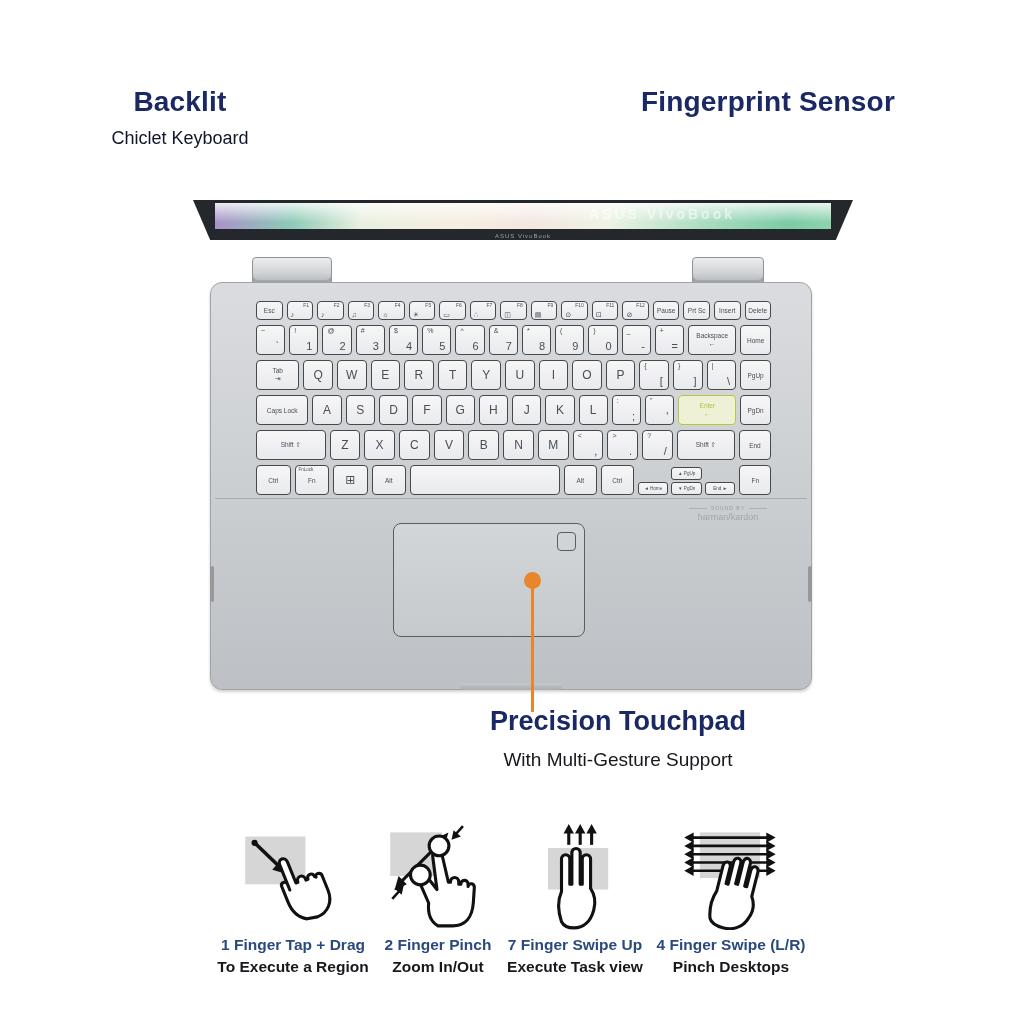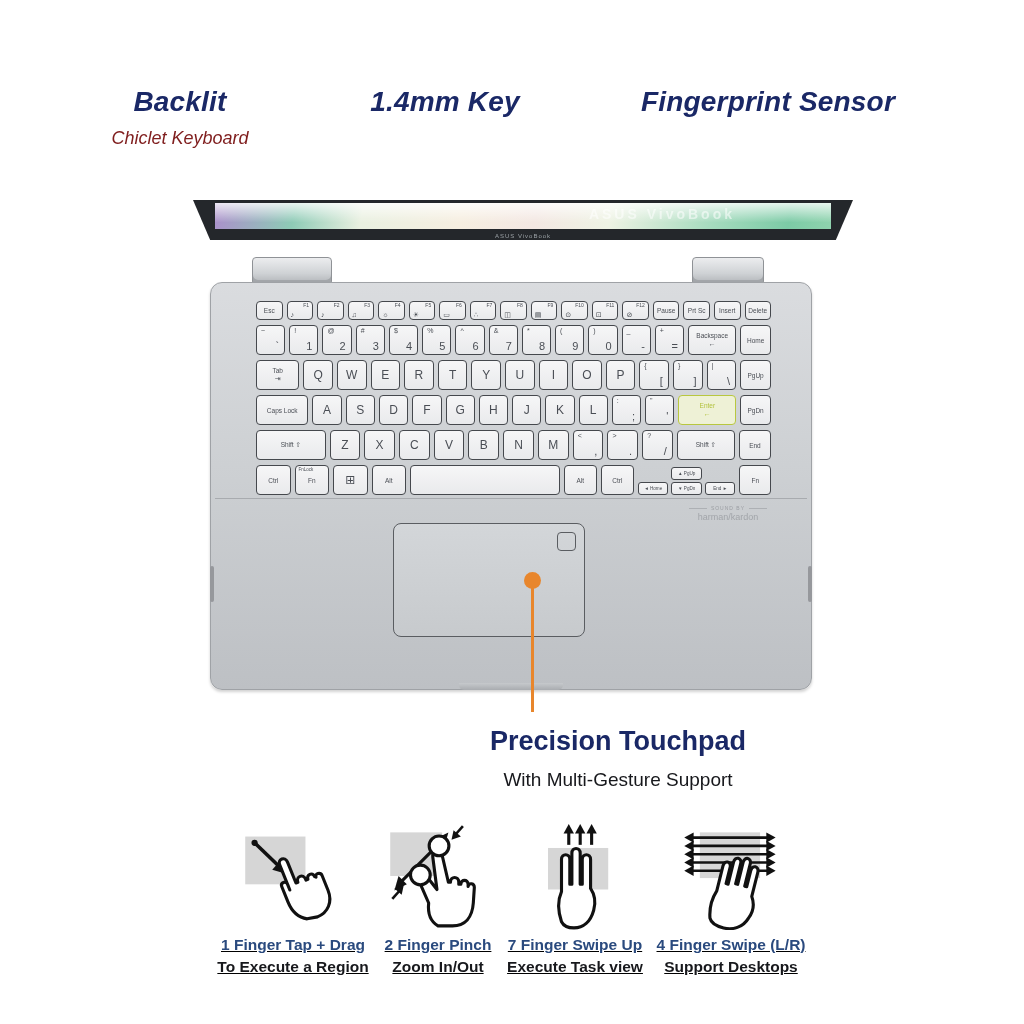--- a/index.html
+++ b/index.html
@@ -1,23 +1,23 @@
 <!DOCTYPE html>
 <html><head>
 <meta charset="utf-8">
 <style>
   html,body{margin:0;padding:0;}
   body{width:1024px;height:1024px;position:relative;background:#ffffff;
        font-family:"Liberation Sans","DejaVu Sans",sans-serif;overflow:hidden;}
   .abs{position:absolute;}
 
   
-  .feature{position:absolute;text-align:center;font-style:italic;}
+  .feature{position:absolute;text-align:center;}
   .feature .f-title{font-size:28px;font-weight:700;color:#1a2866;letter-spacing:.2px;}
-  .feature .f-sub{font-size:18px;color:#7f1d1d;margin-top:10px;}
+  .feature .f-sub{font-size:18px;color:#0f172a;margin-top:10px;}
 
   
   .screen{position:absolute;left:193px;top:200px;width:660px;height:40px;
           background:#24272b;clip-path:polygon(0 0,100% 0,97.4% 100%,2.6% 100%);}
   .screen-glass{position:absolute;left:3.4%;right:3.4%;top:3px;bottom:11px;
       background:linear-gradient(100deg,#ab8fcb 0%,#8ecbb6 13%,#e9f0e0 24%,#f6eee0 40%,#f3e7e2 52%,#eef3e4 64%,#a8dcc0 80%,#7ccba6 93%,#8fd3ae 100%);}
   .screen-glass::after{content:"";position:absolute;inset:0;
       background:linear-gradient(180deg,rgba(255,255,255,.8),rgba(255,255,255,0) 75%);}
   .screen-watermark{position:absolute;right:118px;top:6px;font-size:14px;font-weight:700;
       letter-spacing:3px;color:rgba(255,255,255,.55);z-index:2;}
@@ -64,39 +64,38 @@
   .key.enter{background:#eef1d6;border-color:#b8c73f;color:#b3c23e;}
   .key.win{font-size:12px;}
   .kcluster{display:flex;gap:3px;align-items:flex-end;min-width:0;}
   .ccol{flex:1;min-width:0;}
   .ccol.two{display:flex;flex-direction:column;gap:2px;}
   .key.half{height:13px;border-radius:3px;font-size:4.6px;position:relative;display:flex;}
 
   
   .callout-dot{position:absolute;left:524px;top:572px;width:17px;height:17px;border-radius:50%;}
   .callout-line{position:absolute;left:531px;top:582px;width:3px;height:130px;}
-  .callout-text{position:absolute;left:462px;top:706px;width:312px;text-align:center;margin-top:20px;}
+  .callout-text{position:absolute;left:462px;top:706px;width:312px;text-align:center;}
   .callout-text .c-title{font-size:27px;font-weight:700;color:#1a2866;}
   .callout-text .c-sub{font-size:19px;color:#17181c;margin-top:12px;}
 
   
-  .gesture{position:absolute;top:822px;width:184px;text-align:center;text-decoration:underline;}
+  .gesture{position:absolute;top:822px;width:184px;text-align:center;}
   .gesture svg{display:block;margin:0 auto;}
   .g-label{font-size:15.5px;font-weight:700;color:#2a4a7e;margin-top:6px;white-space:nowrap;}
   .g-desc{font-size:15.5px;font-weight:700;color:#17181c;margin-top:4px;white-space:nowrap;}
 </style>
 </head>
 <body>
 
 <div class="feature" style="left:70px;top:86px;width:220px;">
   <div class="f-title">Backlit</div>
   <div class="f-sub">Chiclet Keyboard</div>
 </div>
 <div class="feature" style="left:335px;top:86px;width:220px;">
-  <div class="f-title">1.4mm Key</div>
 </div>
 <div class="feature" style="left:608px;top:86px;width:320px;">
   <div class="f-title">Fingerprint Sensor</div>
 </div>
 
 <div class="abs" style="left:0;top:0;width:1024px;height:1024px;">
 
   <div class="screen">
     <div class="screen-glass"></div>
     <div class="screen-watermark">ASUS VivoBook</div>
@@ -427,14 +426,14 @@
       <polygon points="5,39 14,34 14,44"></polygon>
         <polygon points="93,39 84,34 84,44"></polygon>
       <polygon points="5,47 14,42 14,52"></polygon>
         <polygon points="93,47 84,42 84,52"></polygon>
     </g>
     <g transform="rotate(14 54 78)">
       <path d="M34 98 C31 89 31 80 34 71 L34 46 C34 40 41 40 41 46 L41 62 L43 62 L43 40 C43 34 50 34 50 40 L50 60 L52 60 L52 38 C52 32 59 32 59 38 L59 60 L61 60 L61 44 C61 38 68 38 68 44 L68 68 C72 74 73 82 70 89 C67 99 58 104 49 104 C42 104 36 102 34 98 Z" fill="#fff" stroke="#111" stroke-width="3" stroke-linejoin="round"></path>
     </g>
   </svg>
   <div class="g-label">4 Finger Swipe (L/R)</div>
-  <div class="g-desc">Support Desktops</div>
+  <div class="g-desc">Pinch Desktops</div>
 </div>
 
 </body></html>

